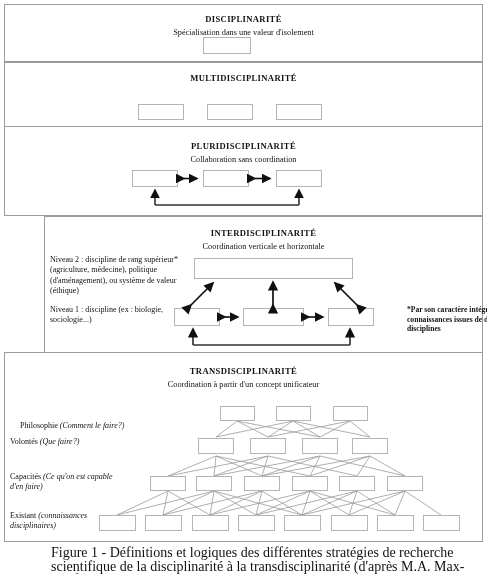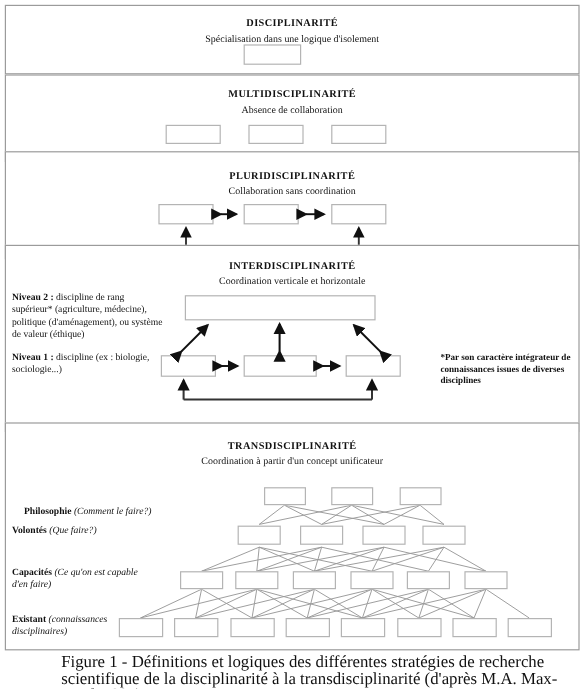--- a/index.html
+++ b/index.html
@@ -38,21 +38,21 @@
     position:absolute;
     border:1px solid #b4b4b4;
     background:#fff;
     box-sizing:border-box;
   }
   .lbl{
     position:absolute;
     font-size:8px;
     line-height:10.4px;
   }
-  .lbl b{font-weight:bold;}
+  .lbl b{font-weight:normal;}
   .lbl i{font-style:italic;}
   .note{
     position:absolute;
     font-size:7.6px;
     line-height:9.6px;
   }
   svg.ov{position:absolute;left:0;top:0;overflow:visible;pointer-events:none;}
   .caption{
     position:absolute;
     left:3px;right:3px;
@@ -61,27 +61,26 @@
     margin-left:48px;
   }
 </style>
 </head>
 <body>
 
 <div id="figure">
 
   <div class="panel" style="top:4px;height:58px;">
     <div class="ttl" style="top:9px;">DISCIPLINARITÉ</div>
-    <div class="sub" style="top:23px;">Spécialisation dans une logique d'isolement</div>
+    <div class="sub" style="top:23px;">Spécialisation dans une valeur d'isolement</div>
     <div class="bx" style="left:198px;top:32px;width:48px;height:17px;"></div>
   </div>
 
   <div class="panel" style="top:62px;height:73px;">
     <div class="ttl" style="top:10px;">MULTIDISCIPLINARITÉ</div>
-    <div class="sub" style="top:24px;">Absence de collaboration</div>
     <div class="bx" style="left:133px;top:41px;width:46px;height:16px;"></div>
     <div class="bx" style="left:202px;top:41px;width:46px;height:16px;"></div>
     <div class="bx" style="left:271px;top:41px;width:46px;height:16px;"></div>
   </div>
 
   <div class="panel" style="top:126px;height:90px;">
     <div class="ttl" style="top:14px;">PLURIDISCIPLINARITÉ</div>
     <div class="sub" style="top:28px;">Collaboration sans coordination</div>
 
     <div class="bx" style="left:127px;top:43px;width:46px;height:17px;"></div>
@@ -97,21 +96,21 @@
 
       <line x1="179" y1="51.5" x2="192" y2="51.5" stroke="#101010" stroke-width="1.6" marker-start="url(#ah)" marker-end="url(#ah)"></line>
       <line x1="250" y1="51.5" x2="265" y2="51.5" stroke="#101010" stroke-width="1.6" marker-start="url(#ah)" marker-end="url(#ah)"></line>
 
       <path d="M150,78 L150,63" stroke="#333" stroke-width="1.6" fill="none" marker-end="url(#ah)"></path>
       <path d="M294,78 L294,63" stroke="#333" stroke-width="1.6" fill="none" marker-end="url(#ah)"></path>
       <line x1="150" y1="78" x2="294" y2="78" stroke="#333" stroke-width="1.6"></line>
     </svg>
   </div>
 
-  <div class="panel" style="top:204px;height:156px;">
+  <div class="panel" style="top:216px;height:156px;margin-left:40px;">
     <div class="ttl" style="top:11px;">INTERDISCIPLINARITÉ</div>
     <div class="sub" style="top:25px;">Coordination verticale et horizontale</div>
 
     <div class="lbl" style="left:5px;top:38px;width:128px;">
       <b>Niveau 2 :</b><span> discipline de rang supérieur* (agriculture, médecine), politique (d'aménagement), ou système de valeur (éthique)</span>
     </div>
     <div class="lbl" style="left:5px;top:88px;width:128px;">
       <b>Niveau 1 :</b><span> discipline (ex : biologie, sociologie...)</span>
     </div>
     <div class="note" style="left:362px;top:88px;width:112px;font-weight:bold;">*Par son caractère intégrateur de connaissances issues de diverses disciplines</div>

